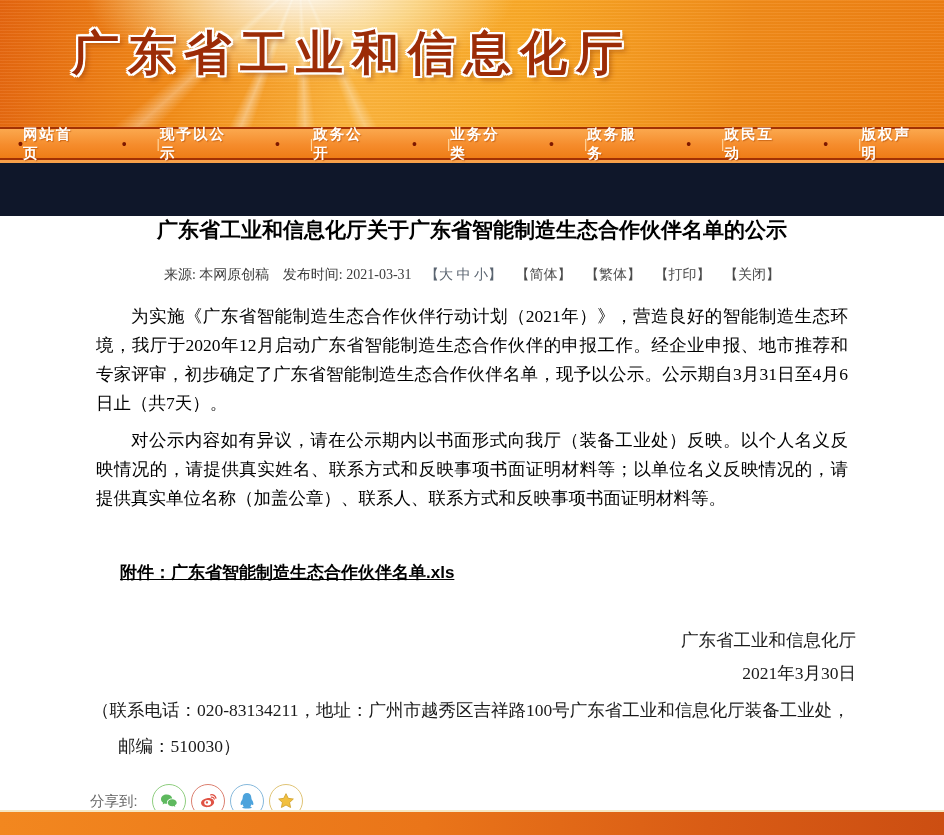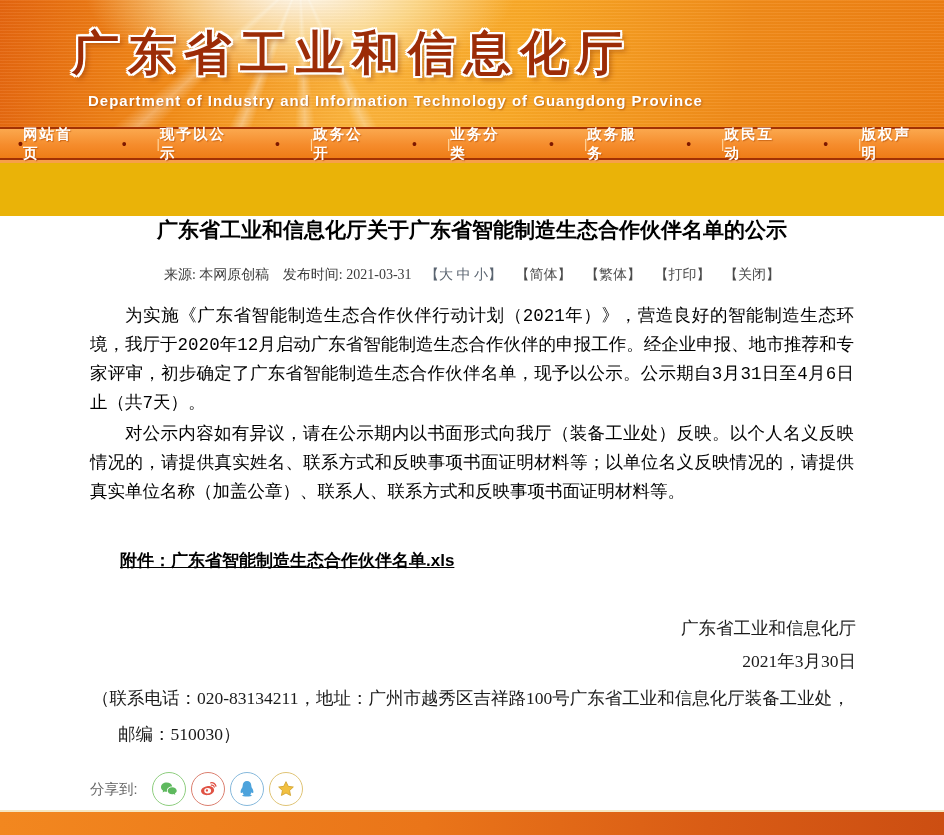--- a/index.html
+++ b/index.html
@@ -1,20 +1,20 @@
 <!DOCTYPE html>
 <html><head>
 <meta charset="utf-8">
 <style>
   * { margin:0; padding:0; box-sizing:border-box; }
   html,body { background:#ffffff; }
   .page {
     width:944px; height:835px; overflow:hidden; position:relative;
     font-family:"Liberation Serif","DejaVu Serif",serif;
-    background:#eab308;
+    background:#0f172a;
   }
 
   
   .banner {
     position:relative; height:127px; overflow:hidden;
     background:
       radial-gradient(ellipse 300px 130px at 300px -10px, rgba(255,255,255,0.95) 0%, rgba(255,247,205,0.55) 40%, rgba(255,220,120,0) 72%),
       conic-gradient(from 140deg at 300px -20px,
         rgba(255,255,255,0) 0deg 12deg, rgba(255,255,255,0.30) 16deg, rgba(255,255,255,0) 20deg 34deg,
         rgba(255,255,255,0.33) 38deg, rgba(255,255,255,0) 42deg 58deg,
@@ -70,21 +70,21 @@
     margin-top:56px; text-align:center;
     font-family:Liberation Serif, serif;
     font-size:21px; font-weight:bold; color:#000;
   }
   .meta { margin-top:22px; text-align:center; font-size:14px; color:#3c3c3c; }
   .meta span { margin:0 5px; }
   .meta .meta-btn { color:#4c4c4c; cursor:pointer; }
   .meta .meta-size { color:#5a6470; }
 
   .body-text { margin-top:18px; padding:0 88px; font-size:17.5px; line-height:29px; text-align:justify; }
-  .body-text p { text-indent:2em; margin:2px;font-family:Liberation Mono, monospace; }
+  .body-text p { text-indent:2em; margin:8px; }
 
   .attachment {
     display:inline-block; margin:40px 0 0 120px;
     font-family:"Liberation Sans","DejaVu Sans",sans-serif;
     font-size:17px; font-weight:bold; color:#000;
     text-decoration:underline; cursor:pointer;
   }
   .signature { margin-top:44px; padding-right:88px; text-align:right; font-size:17.5px; color:#1a1a1a; }
   .signature .sig-date { margin-top:9px; }
   .contact { margin-top:7px; padding-left:92px; font-size:17.5px; line-height:36px; color:#1a1a1a; }
@@ -110,21 +110,20 @@
     background:linear-gradient(90deg,#f2871f 0%,#ea7519 45%,#d95c15 75%,#cc4e12 100%);
   }
 </style>
 </head>
 <body>
 
 <div class="page">
 
   <div class="banner">
     <div class="banner-title">广东省工业和信息化厅</div>
-    <div class="banner-subtitle">Department of Industry and Information Technology of Guangdong Province</div>
   </div>
 
   <div class="navbar">
     <span class="nav-leading-dot">•</span>
     <div class="nav-item">
       <span class="nav-label">网站首页</span>
       <span class="nav-dot">•</span>
       <span class="nav-pipe">|</span>
     </div>
     <div class="nav-item">

